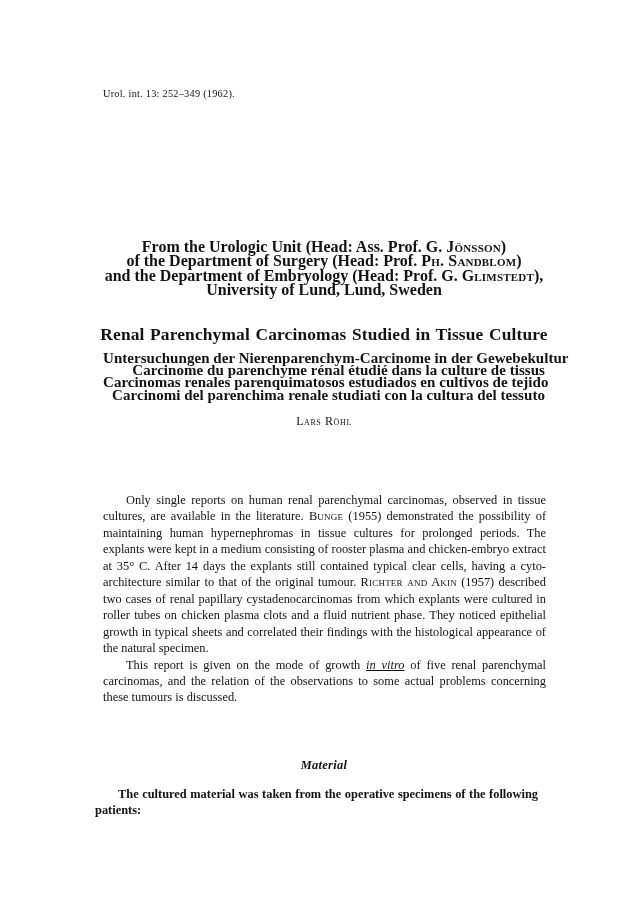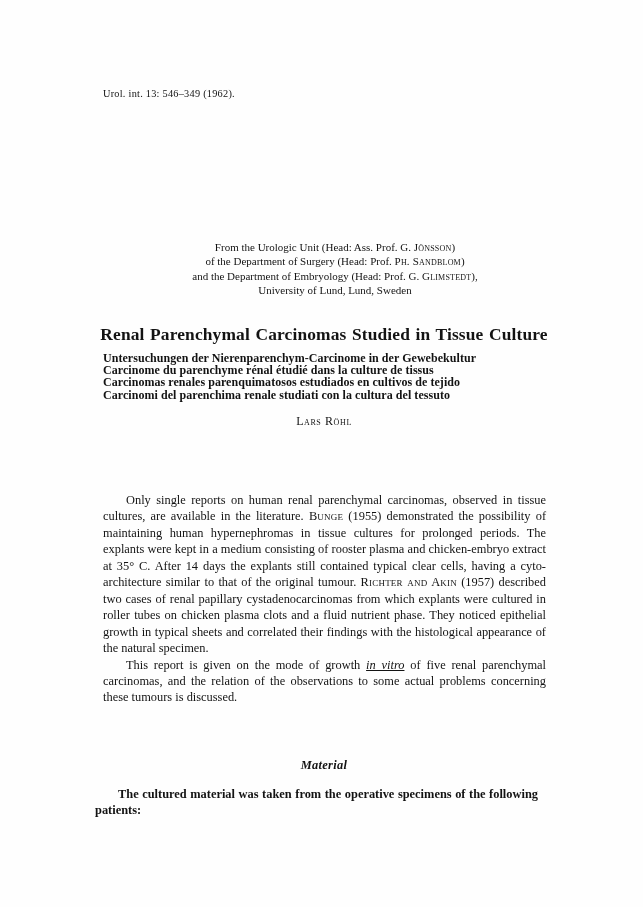--- a/index.html
+++ b/index.html
@@ -31,26 +31,27 @@
     top: 88px;
     font-size: 10.3px;
     letter-spacing: 0.25px;
     white-space: nowrap;
   }
   .runhead .vol { }
 
   
   .affiliation {
     position: absolute;
-    left: 114px;
+    left: 103px;
     top: 240px;
     width: 442px;
     text-align: center;
-    font-size: 11px;
+    font-size: 16px;
     line-height: 14.4px;
+    font-weight: bold;
   }
   .affiliation .ln { display: block; white-space: nowrap; }
   .sc {
     font-variant: small-caps;
     letter-spacing: 0.2px;
   }
 
   
   .title {
     position: absolute;
@@ -64,22 +65,22 @@
     letter-spacing: 0.15px;
     word-spacing: 1px;
   }
 
   
   .subtitles {
     position: absolute;
     left: 103px;
     top: 352px;
     width: 442px;
-    text-align: left;
-    font-size: 12px;
+    text-align: right;
+    font-size: 15px;
     font-weight: bold;
     line-height: 12.2px;
     letter-spacing: 0.05px;
   }
   .subtitles .ln { display: block; white-space: nowrap; }
 
   
   .author {
     position: absolute;
     left: 103px;
@@ -129,21 +130,21 @@
     top: 786px;
     width: 443px;
     font-weight: bold;
   }
 </style>
 </head>
 <body>
 
 <div class="page">
 
-  <div class="runhead"><span>Urol. int. </span><span class="vol">13</span><span>: 546–349 (1962).</span></div>
+  <div class="runhead"><span>Urol. int. </span><span class="vol">13</span><span>: 252–349 (1962).</span></div>
 
   <div class="affiliation">
     <span class="ln"><span>From the Urologic Unit (Head: Ass. Prof. G. </span><span class="sc">Jönsson</span><span>)</span></span>
     <span class="ln"><span>of the Department of Surgery (Head: Prof. </span><span class="sc">Ph. Sandblom</span><span>)</span></span>
     <span class="ln"><span>and the Department of Embryology (Head: Prof. G. </span><span class="sc">Glimstedt</span><span>),</span></span>
     <span class="ln">University of Lund, Lund, Sweden</span>
   </div>
 
   <h1 class="title">Renal Parenchymal Carcinomas Studied in Tissue Culture</h1>
 

